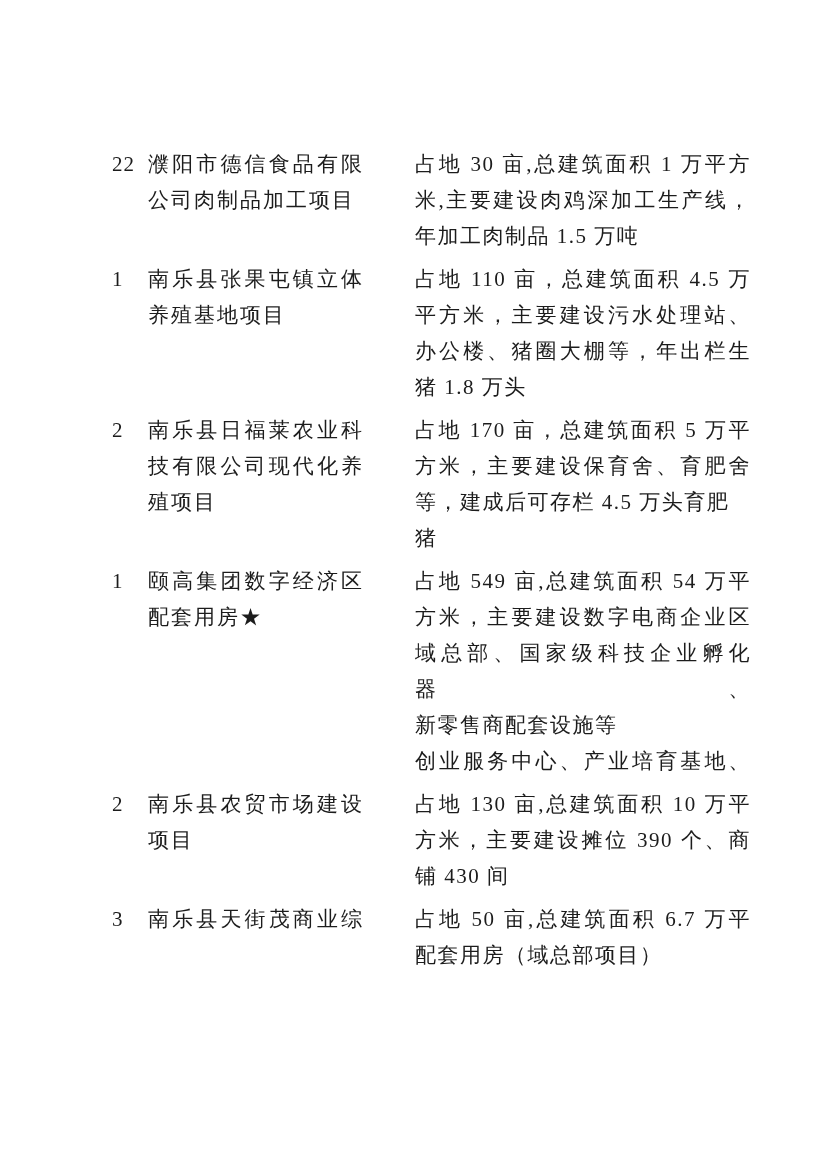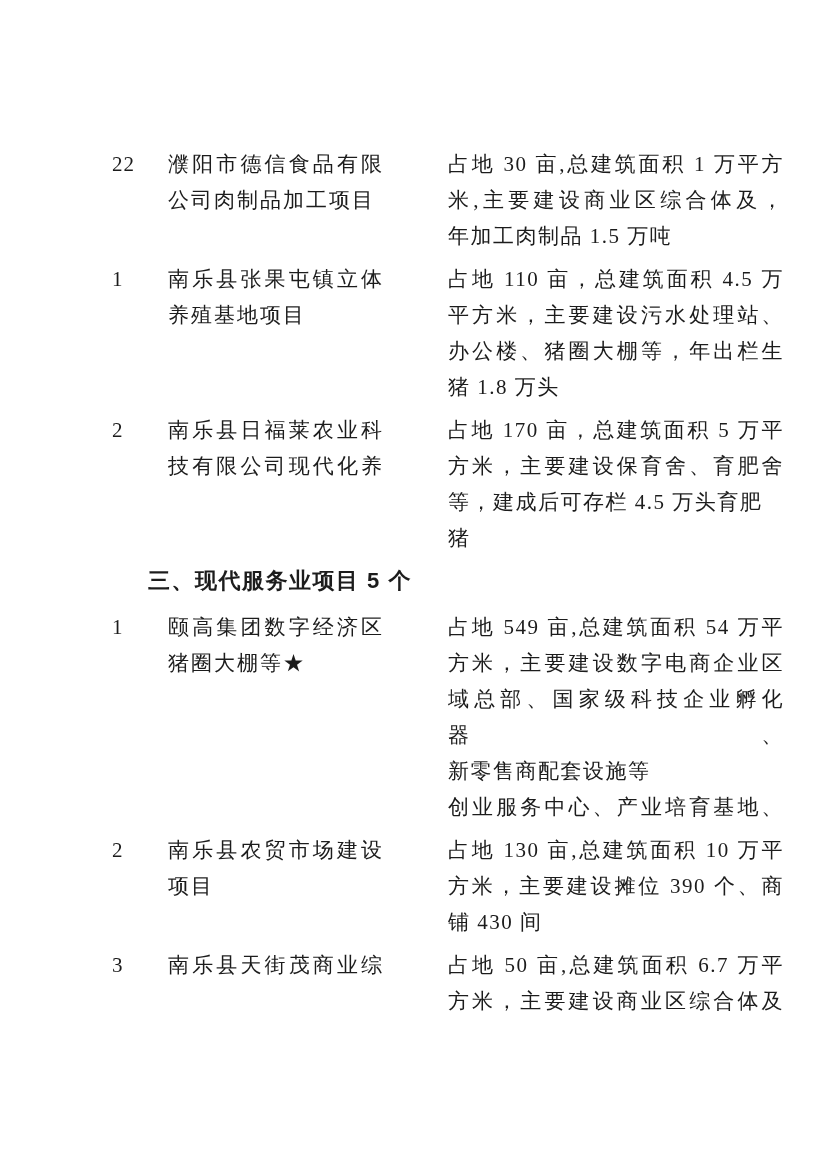--- a/index.html
+++ b/index.html
@@ -29,26 +29,25 @@
     flex: 0 0 36px;
     font-size: 21px;
     line-height: 36px;
     letter-spacing: 1px;
   }
   .name {
     width: 216px;
     flex: 0 0 216px;
     font-size: 21px;
     line-height: 36px;
-    margin-left: 20px;
   }
   .desc {
     width: 336px;
     flex: 0 0 336px;
-    margin-left: 64px;
+    margin-left: 51px;
     font-size: 21px;
     line-height: 36px;
   }
   .line {
     letter-spacing: 2px;
   }
   .desc .line {
     letter-spacing: 1.5px;
   }
   .jline {
@@ -80,21 +79,21 @@
   <div class="content">
 
     <div class="row">
       <div class="num">22</div>
       <div class="name">
         <div class="line jline">濮阳市德信食品有限</div>
         <div class="line">公司肉制品加工项目</div>
       </div>
       <div class="desc">
         <div class="line jline">占地 30 亩,总建筑面积 1 万平方</div>
-        <div class="line jline">米,主要建设商业区综合体及，</div>
+        <div class="line jline">米,主要建设肉鸡深加工生产线，</div>
         <div class="line">年加工肉制品 1.5 万吨</div>
       </div>
     </div>
 
 
     <div class="row">
       <div class="num">1</div>
       <div class="name">
         <div class="line jline">南乐县张果屯镇立体</div>
         <div class="line">养殖基地项目</div>
@@ -105,35 +104,35 @@
         <div class="line jline">办公楼、猪圈大棚等，年出栏生</div>
         <div class="line">猪 1.8 万头</div>
       </div>
     </div>
 
     <div class="row">
       <div class="num">2</div>
       <div class="name">
         <div class="line jline">南乐县日福莱农业科</div>
         <div class="line jline">技有限公司现代化养</div>
+        <div class="line">殖项目</div>
       </div>
       <div class="desc">
         <div class="line jline">占地 170 亩，总建筑面积 5 万平</div>
         <div class="line jline">方米，主要建设保育舍、育肥舍</div>
         <div class="line">等，建成后可存栏 4.5 万头育肥猪</div>
       </div>
     </div>
 
-    <div class="section-heading">三、现代服务业项目 5 个</div>
 
     <div class="row">
       <div class="num">1</div>
       <div class="name">
         <div class="line jline">颐高集团数字经济区</div>
-        <div class="line">猪圈大棚等★</div>
+        <div class="line">配套用房★</div>
       </div>
       <div class="desc">
         <div class="line jline">占地 549 亩,总建筑面积 54 万平</div>
         <div class="line jline">方米，主要建设数字电商企业区</div>
         <div class="line jline">域总部、国家级科技企业孵化器、</div>
         <div class="line">新零售商配套设施等</div>
         <div class="line jline">创业服务中心、产业培育基地、</div>
       </div>
     </div>
 
@@ -150,21 +149,20 @@
       </div>
     </div>
 
     <div class="row">
       <div class="num">3</div>
       <div class="name">
         <div class="line jline">南乐县天街茂商业综</div>
       </div>
       <div class="desc">
         <div class="line jline">占地 50 亩,总建筑面积 6.7 万平</div>
-        <div class="line jline">方米，主要建设商业区综合体及</div>
         <div class="line">配套用房（域总部项目）</div>
       </div>
     </div>
 
   </div>
 
   <div class="page-number">— 26 —</div>
 </div>
 
 </body></html>

